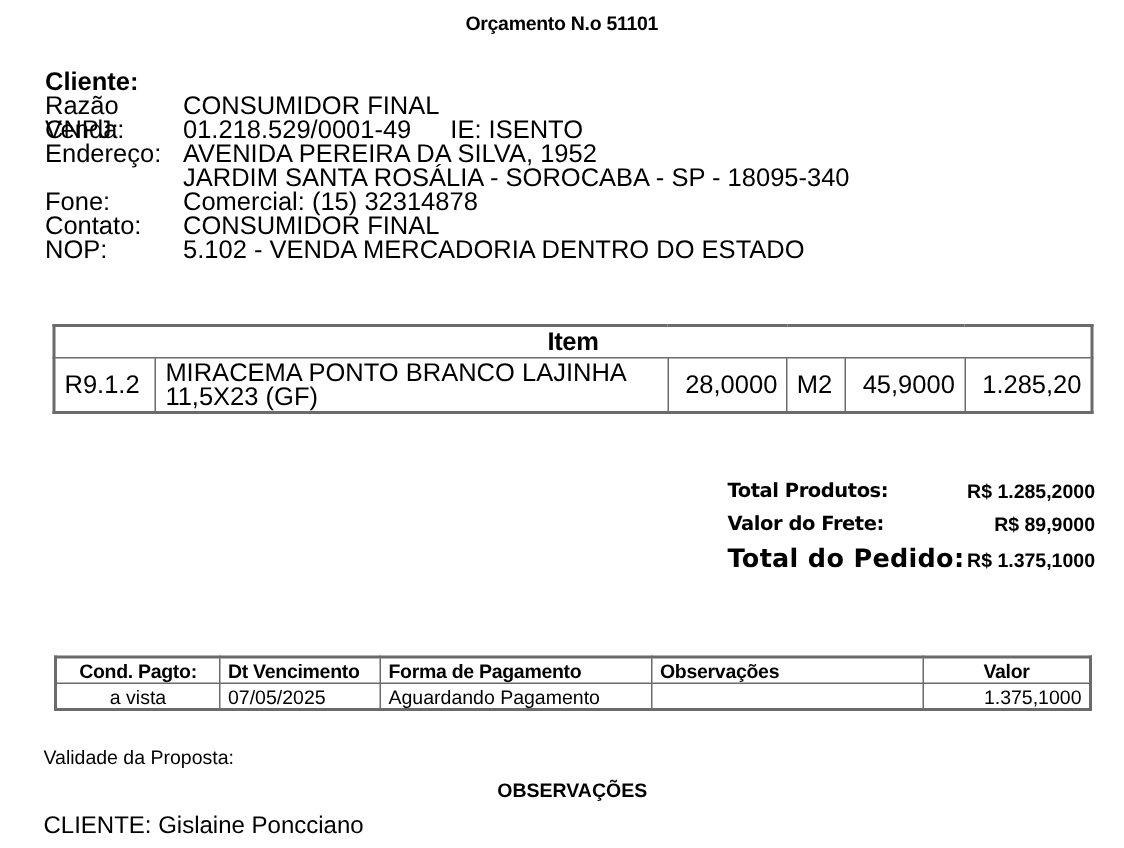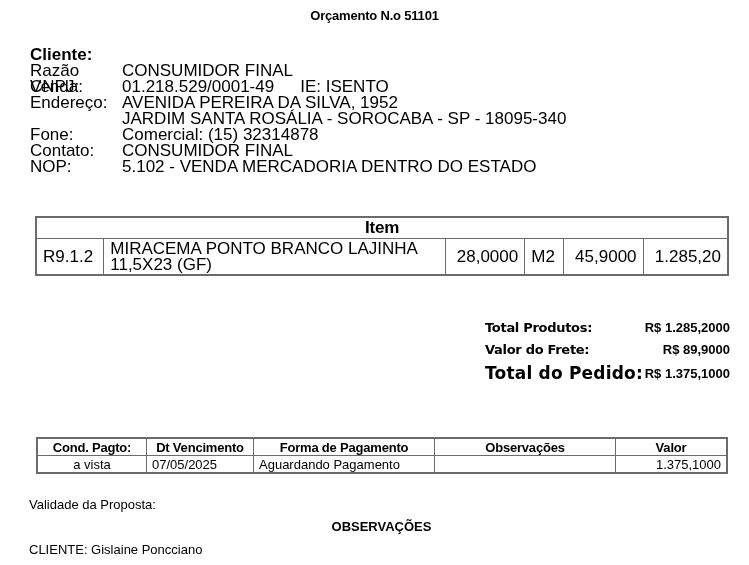--- a/index.html
+++ b/index.html
@@ -45,30 +45,30 @@
   .totals .row.big { height: 26px; }
   .totals .row.big .lbl { font-size: 17px; letter-spacing: 0.2px; }
 
   .pay {
     position: absolute; top: 437px; left: 36px; width: 692px;
     border: 2px solid #6b6b6b;
   }
   .pay td, .pay th {
     border: 1px solid #6b6b6b; padding: 0 5px; font-size: 13px; height: 16px;
   }
-  .pay th { font-weight: bold; text-align: center; letter-spacing: -0.2px; }
+  .pay th { font-weight: bold; text-align: left; letter-spacing: -0.2px; }
   .pay .center { text-align: center; }
   .pay .right { text-align: right; }
 
   .validade { position: absolute; top: 497px; left: 29px; font-size: 13px; }
   .obs-title {
     position: absolute; top: 519px; left: 0; width: 749px; text-align: center;
     font-weight: bold; font-size: 13px; padding-left: 14px; box-sizing: border-box;
   }
-  .obs-text { position: absolute; top: 542px; left: 29px; font-size: 13px; }
+  .obs-text { position: absolute; top: 542px; left: 29px; font-size: 16px; }
 </style>
 </head>
 <body>
 
 <div class="title">Orçamento N.o 51101</div>
 
 <div class="client">
   <div class="row bold">
     <span class="lbl">Cliente:</span>
   </div>

